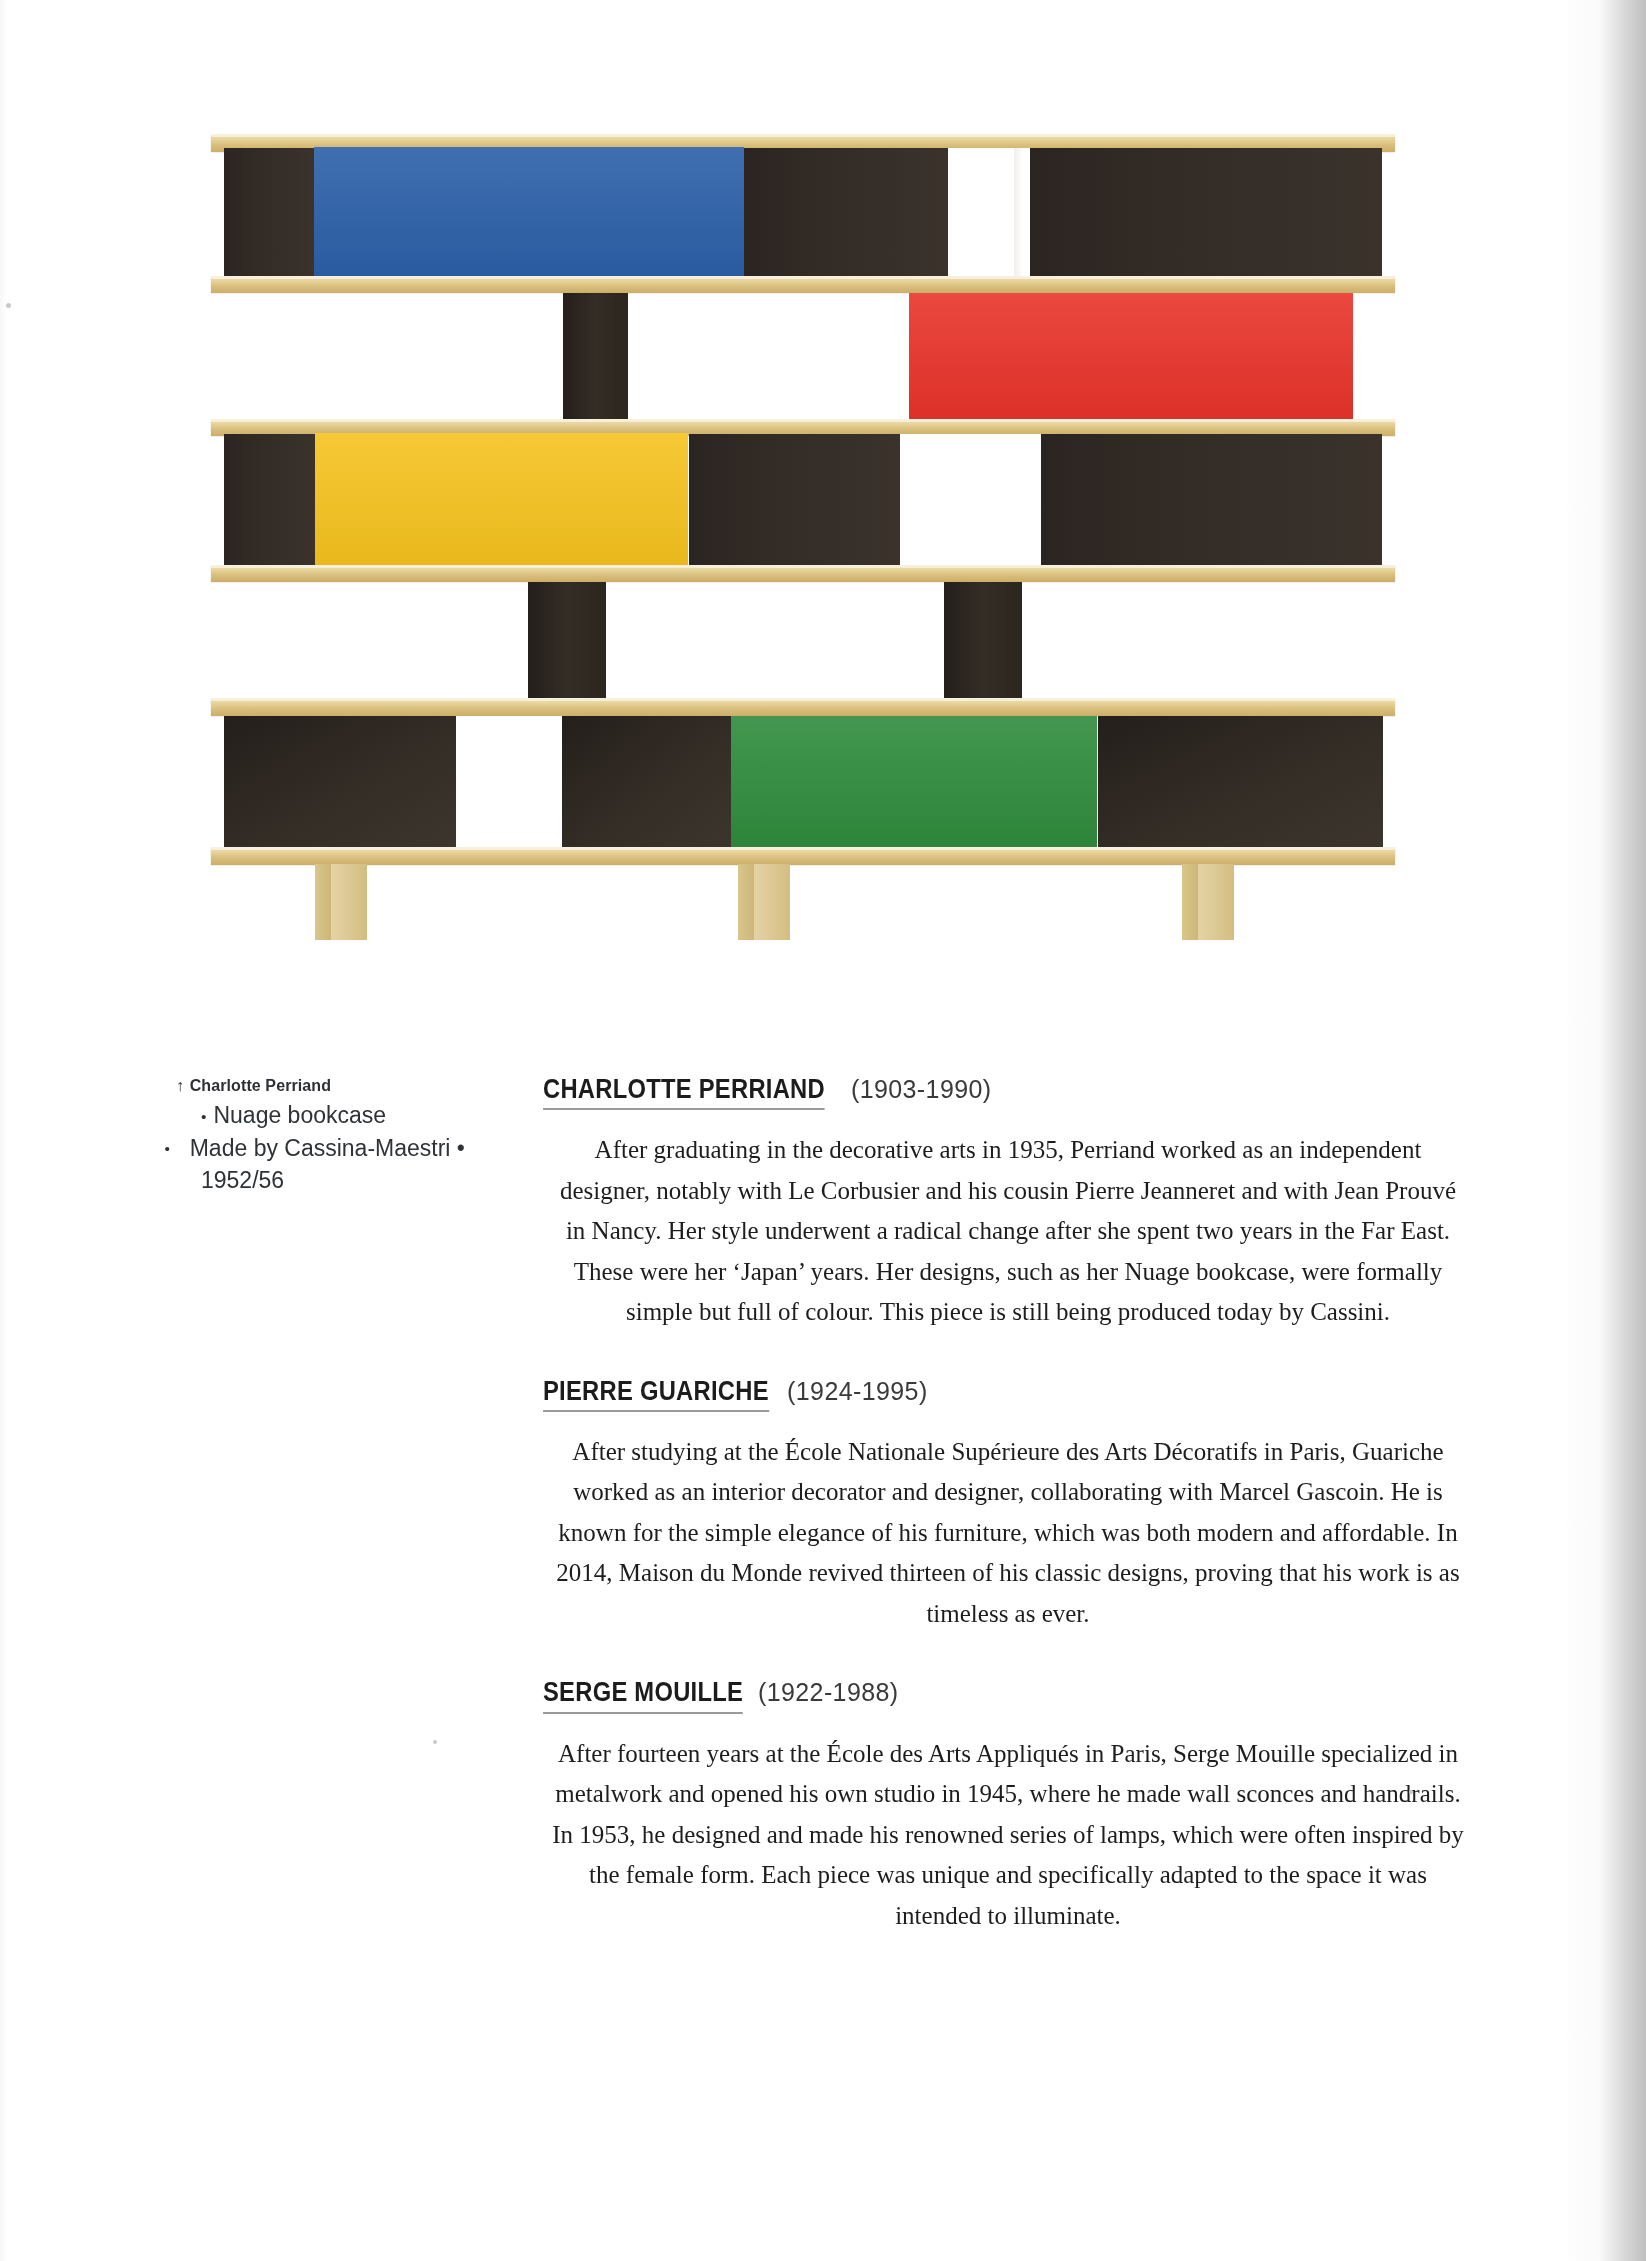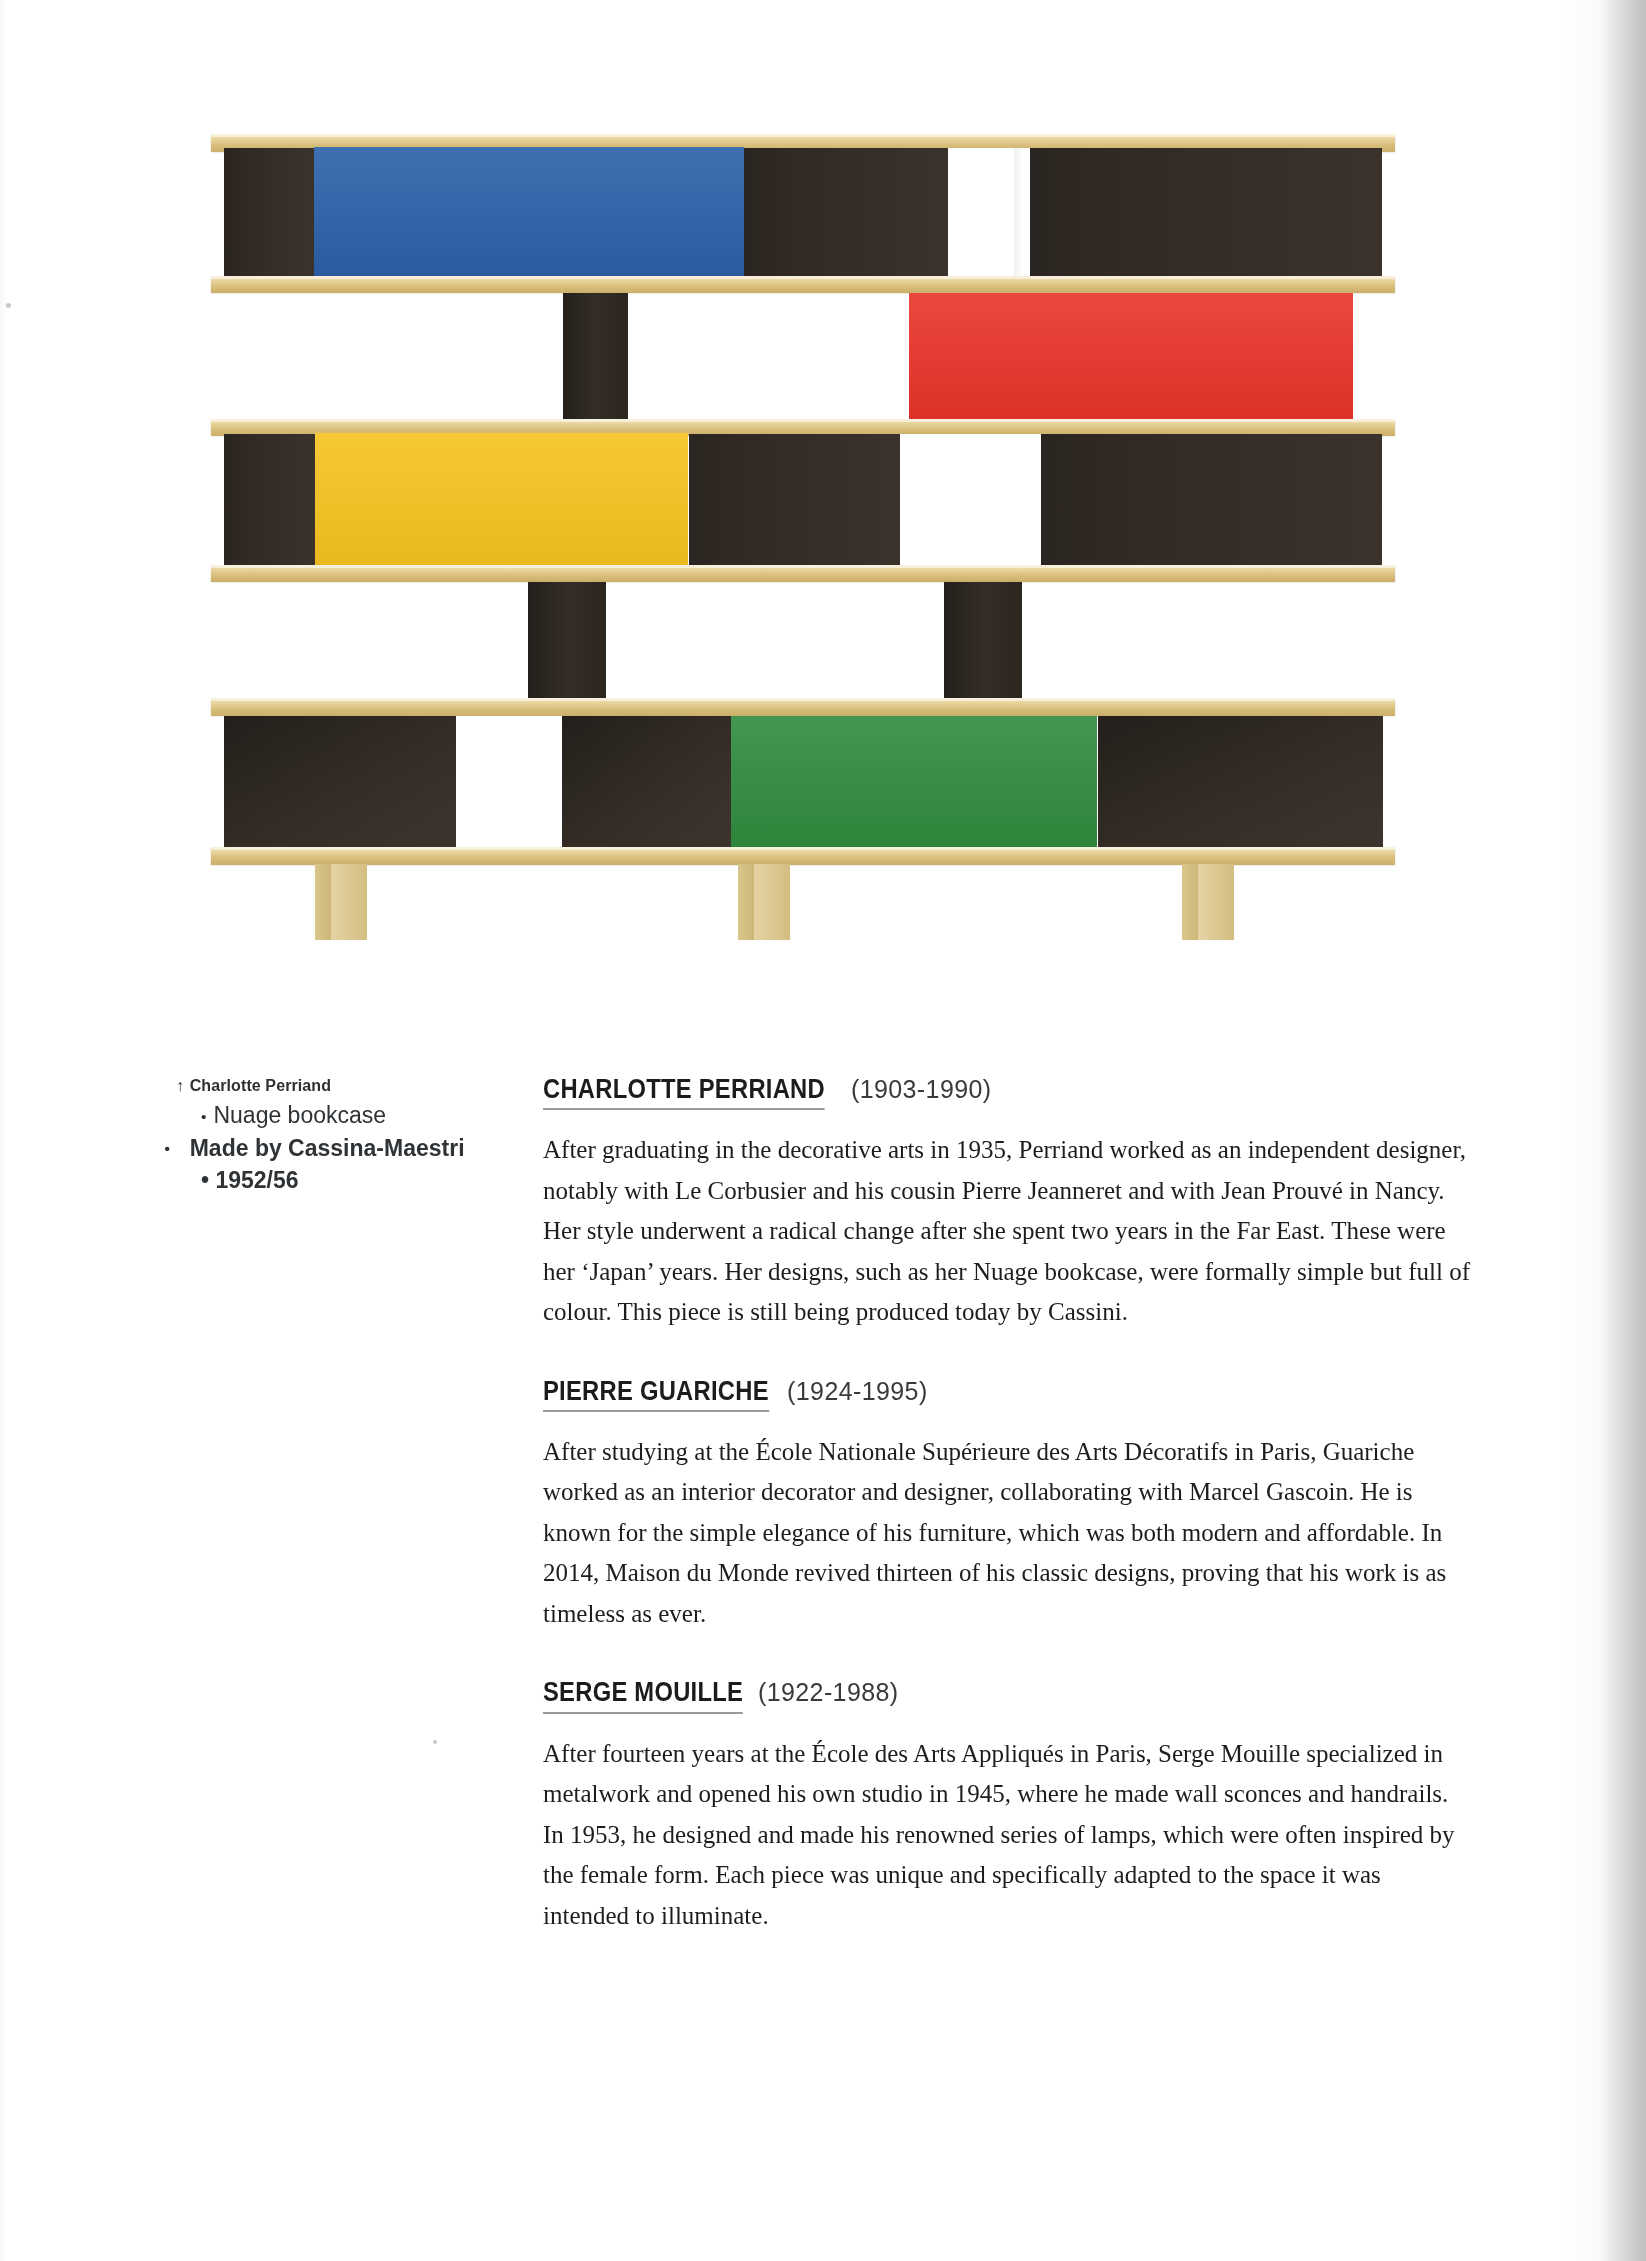--- a/index.html
+++ b/index.html
@@ -95,21 +95,21 @@
   .caption .arrow-icon{ font-weight:normal; display:inline-block; margin-right:5.6px; }
   .caption .cap-line {
     padding-left:25px;
     font-weight:400;
     color:#2f3336;
     font-size:23px;
   }
   .caption .bullet-icon{
     display:inline-block; margin-right:7px; font-size:15.5px; vertical-align:1.4px;
   }
-  .caption .cap-line.wrap { padding-left:25px; text-indent:-18.3px;font-weight:bold; }
+  .caption .cap-line.wrap { padding-left:25px; text-indent:-18.3px; }
 
   
   .maincol {
     position:absolute;
     left:543px; top:1075px; width:930px;
   }
   .sect { margin-bottom:44px; }
   .sect:last-child{ margin-bottom:0; }
 
   .sect-head {
@@ -137,21 +137,21 @@
     letter-spacing:0.4px;
     margin-left:-20px;
   }
   .sect-body {
     font-family:"Liberation Serif", serif;
     font-size:25px;
     line-height:1.62;
     color:#1d1d1d;
     text-align:left;
   }
-  .sect-body p { margin:0; }
+  .sect-body p { margin:8px;text-align:center; }
 </style>
 </head>
 <body>
 
 <div class="page-edge-left"></div>
 
 <div class="photo">
 
   <div class="shelf" style="left:14px; top:14px; width:1184px; height:18.3px;"></div>
 

